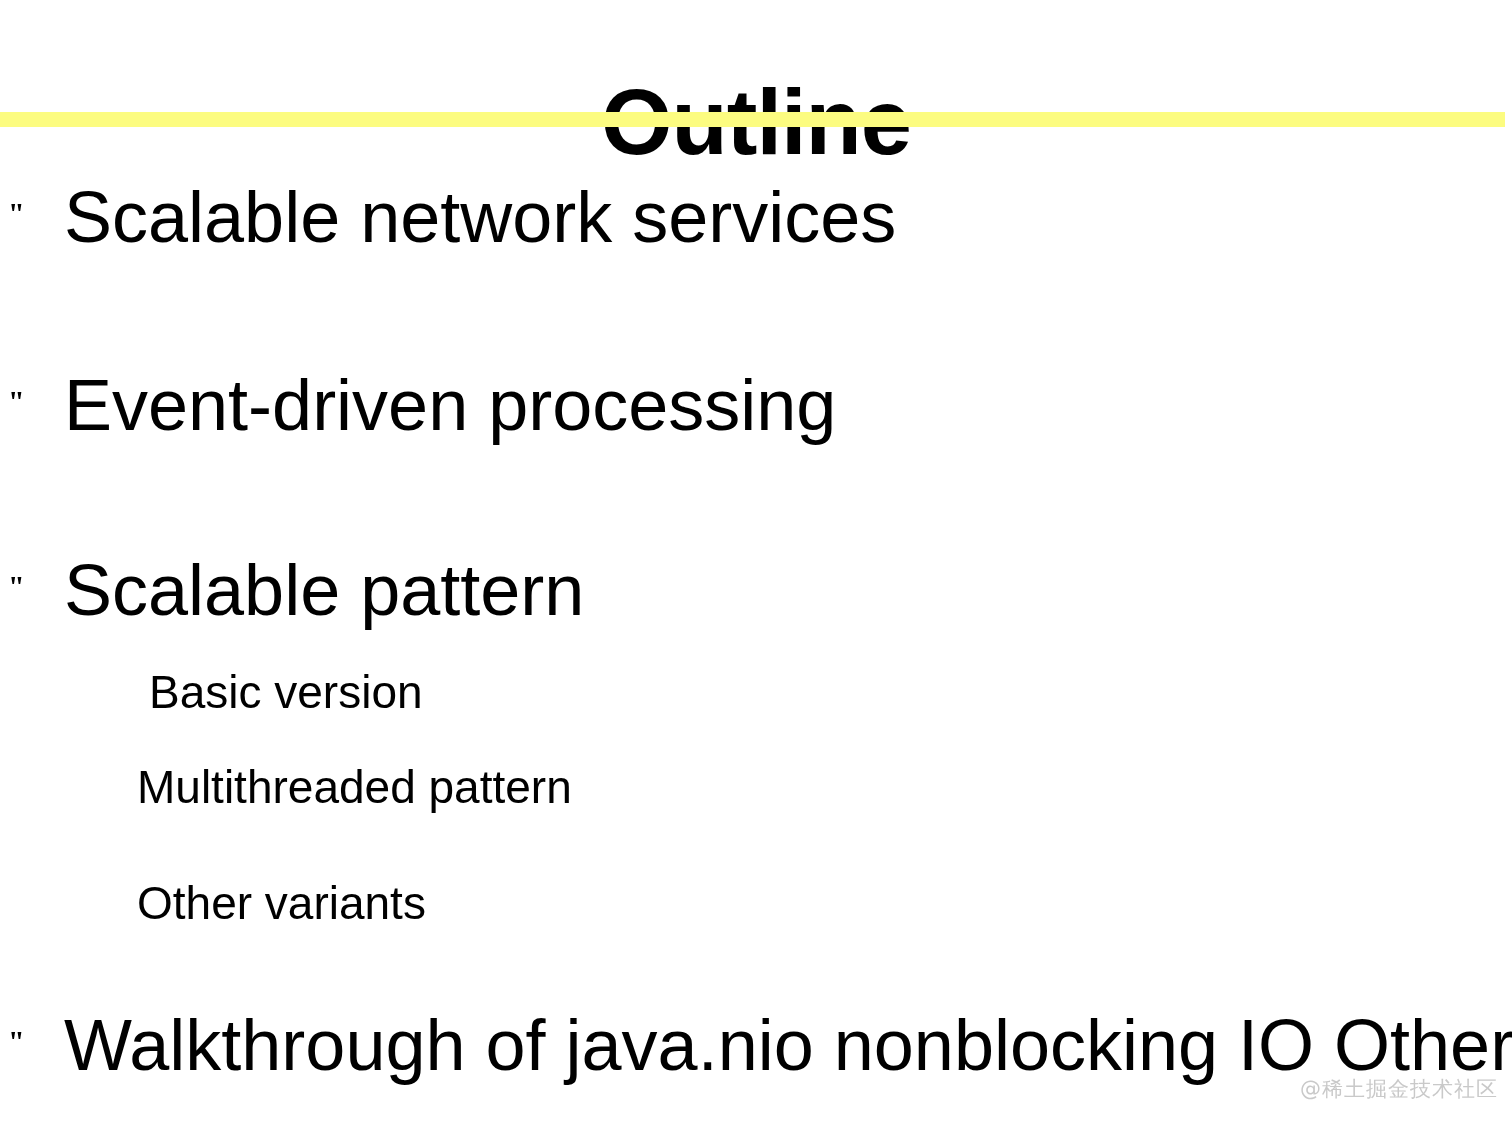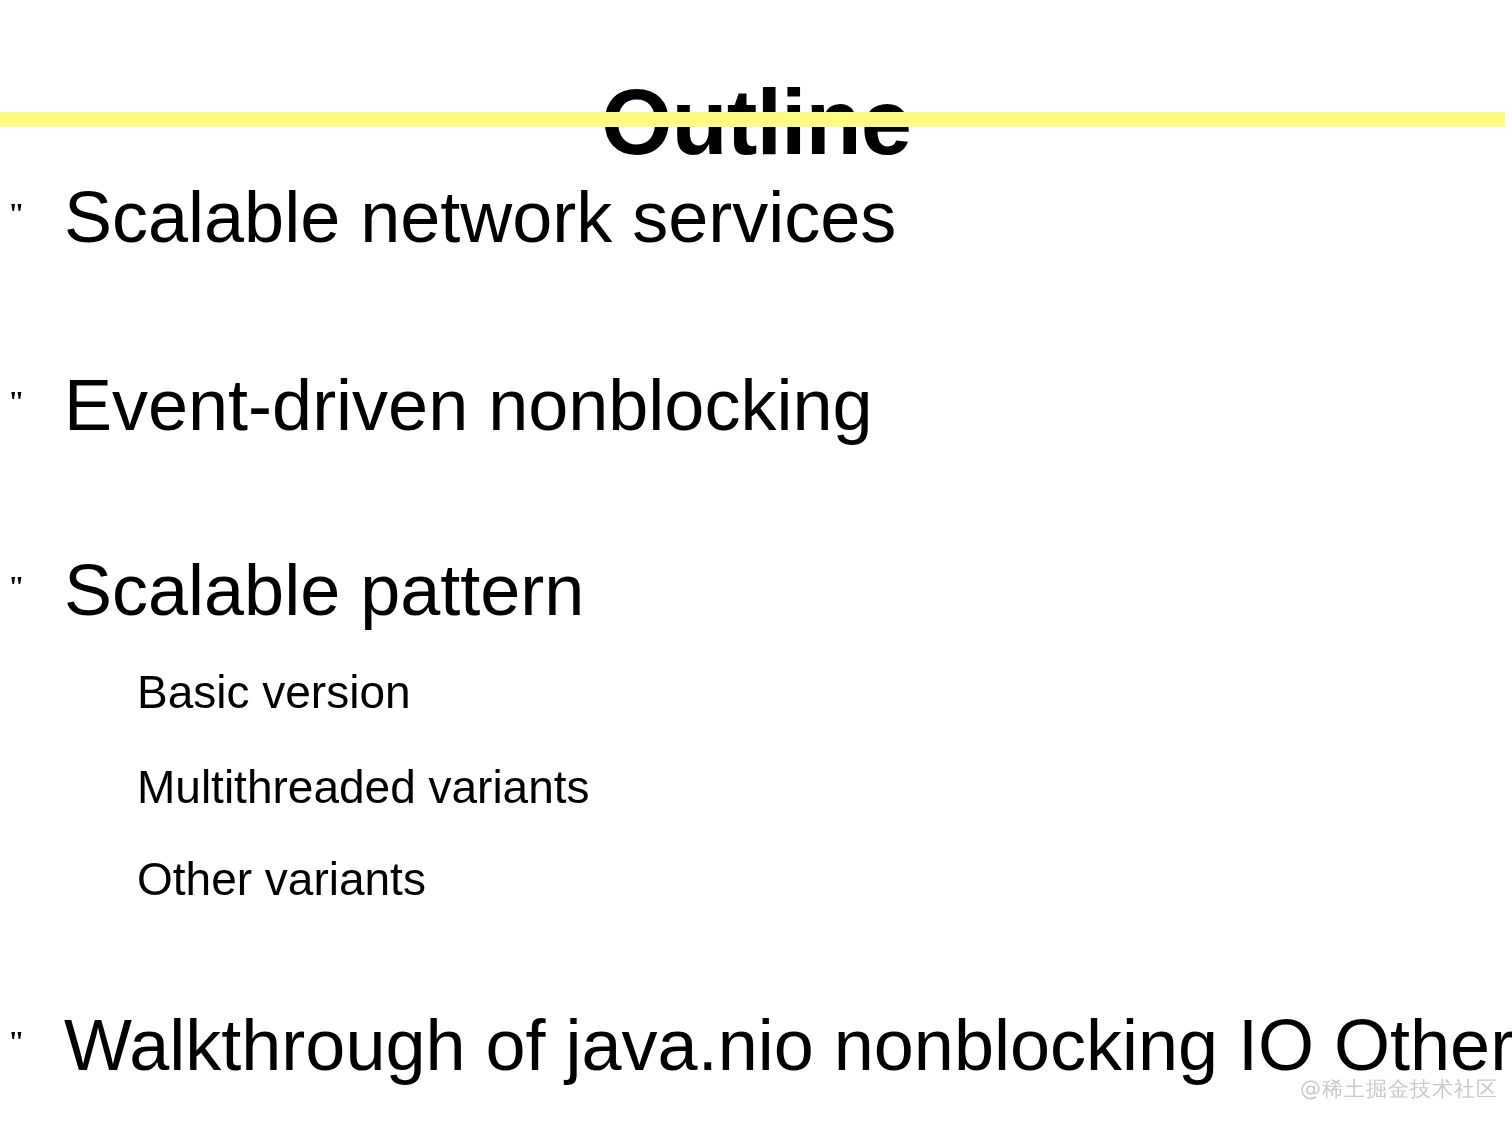--- a/index.html
+++ b/index.html
@@ -90,23 +90,23 @@
     white-space: nowrap;
     font-weight: normal;
   }
 
   
   #row-0 { top: 22px; }
   #row-1 { top: 210px; }
   #row-2 { top: 395px; }
   #row-3 { top: 850px; }
 
-  #sub-0 { top: 505px; }
+  #sub-0 { top: 505px; margin-left: 12px; }
   #sub-1 { top: 600px; }
-  #sub-2 { top: 692px; }
+  #sub-2 { top: 716px; }
 
   
   #watermark {
     position: absolute;
     right: 14px;
     bottom: 24px;
     font-size: 21px;
     line-height: 26px;
     color: #c9c9c9;
     letter-spacing: 1px;
@@ -126,31 +126,31 @@
 
   <div id="body-list">
 
     <div class="bullet-row" id="row-0">
       <span class="bullet-marker">"</span>
       <span class="bullet-text">Scalable network services</span>
     </div>
 
     <div class="bullet-row" id="row-1">
       <span class="bullet-marker">"</span>
-      <span class="bullet-text">Event-driven nonblocking</span>
+      <span class="bullet-text">Event-driven processing</span>
     </div>
 
     <div class="bullet-row" id="row-2">
       <span class="bullet-marker">"</span>
       <span class="bullet-text">Scalable pattern</span>
     </div>
 
     <span class="sub-text" id="sub-0">Basic version</span>
 
-    <span class="sub-text" id="sub-1">Multithreaded variants</span>
+    <span class="sub-text" id="sub-1">Multithreaded pattern</span>
 
     <span class="sub-text" id="sub-2">Other variants</span>
 
     <div class="bullet-row" id="row-3">
       <span class="bullet-marker">"</span>
       <span class="bullet-text">Walkthrough of java.nio nonblocking IO Other</span>
     </div>
 
   </div>
 

